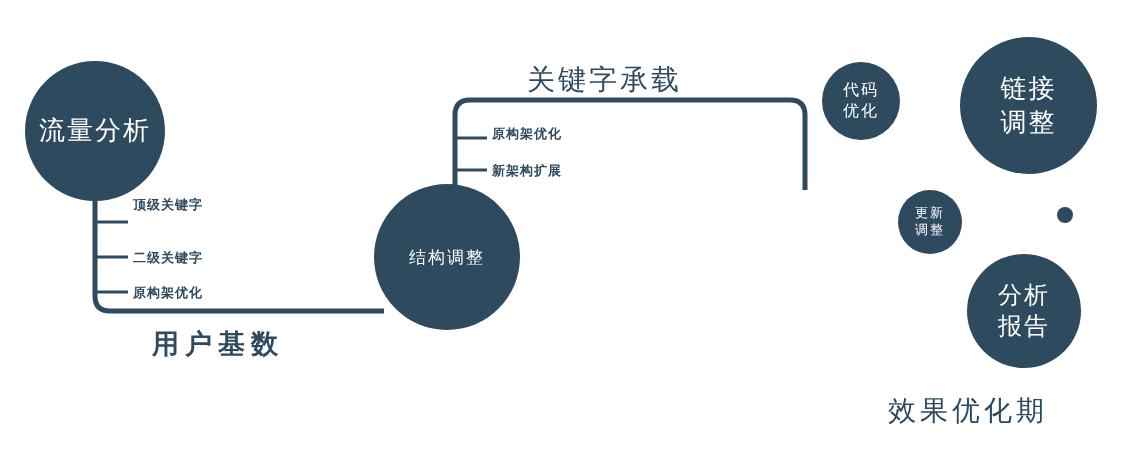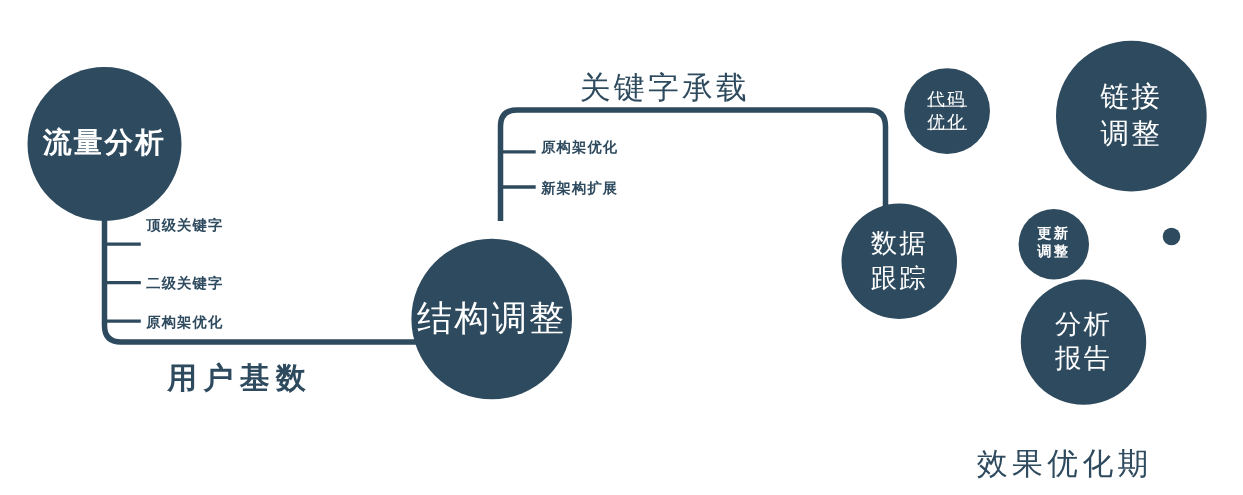--- a/index.html
+++ b/index.html
@@ -24,33 +24,33 @@
     border-radius: 50%;
     background: var(--primary, #2e4a5e);
     color: #ffffff;
     display: flex;
     align-items: center;
     justify-content: center;
     text-align: center;
   }
   .node span { white-space: pre-line; line-height: 1.3; letter-spacing: 2px; }
 
-  .n-traffic   { left: 25px;  top: 61px;  width: 140px; height: 140px; font-size: 26px; font-weight: bold; }
-  .n-structure { left: 374px; top: 217px; width: 146px; height: 146px; font-size: 32px; }
+  .n-traffic   { left: 25px;  top: 61px;  width: 140px; height: 140px; font-size: 26px; }
+  .n-structure { left: 374px; top: 184px; width: 146px; height: 146px; font-size: 17px; }
   .n-tracking  { left: 765px; top: 185px; width: 105px; height: 105px; font-size: 24px; }
-  .n-code      { left: 822px; top: 62px;  width: 78px;  height: 78px;  font-size: 16px; text-decoration: underline; }
+  .n-code      { left: 822px; top: 62px;  width: 78px;  height: 78px;  font-size: 16px; }
   .n-link      { left: 960px; top: 37px;  width: 137px; height: 137px; font-size: 26px; }
-  .n-update    { left: 926px; top: 190px; width: 64px;  height: 64px;  font-size: 13px; font-weight: 700; }
-  .n-report    { left: 928px; top: 254px; width: 114px; height: 114px; font-size: 24px; }
+  .n-update    { left: 898px; top: 190px; width: 64px;  height: 64px;  font-size: 13px; font-weight: 400; }
+  .n-report    { left: 967px; top: 254px; width: 114px; height: 114px; font-size: 24px; }
   .n-dot       { left: 1057px; top: 207px; width: 16px; height: 16px; }
 
   .edge-label { position: absolute; color: var(--primary, #2e4a5e); white-space: nowrap; }
   .l-userbase { left: 152px; top: 326px; font-size: 27px; font-weight: 700; letter-spacing: 6px; }
   .l-keyword  { left: 527px; top: 61px;  font-size: 28px; font-weight: 400; letter-spacing: 3px; }
-  .l-caption  { left: 888px; top: 403px; font-size: 28px; font-weight: 400; letter-spacing: 4px; }
+  .l-caption  { left: 888px; top: 392px; font-size: 28px; font-weight: 400; letter-spacing: 4px; }
 
   .branch-label {
     position: absolute;
     color: var(--primary, #2e4a5e);
     font-size: 13px;
     font-weight: 700;
     white-space: nowrap;
     letter-spacing: 1px;
   }
   .b-l0 { left: 133px; top: 196px; font-family: Liberation Serif, serif; }
@@ -75,24 +75,20 @@
   </svg>
 
   <div class="node n-traffic">
     <span>流量分析</span>
   </div>
 
   <div class="node n-structure">
     <span>结构调整</span>
   </div>
 
-  <div class="node n-tracking">
-    <span>数据
-跟踪</span>
-  </div>
 
   <div class="node n-code">
     <span>代码
 优化</span>
   </div>
 
   <div class="node n-link">
     <span>链接
 调整</span>
   </div>

